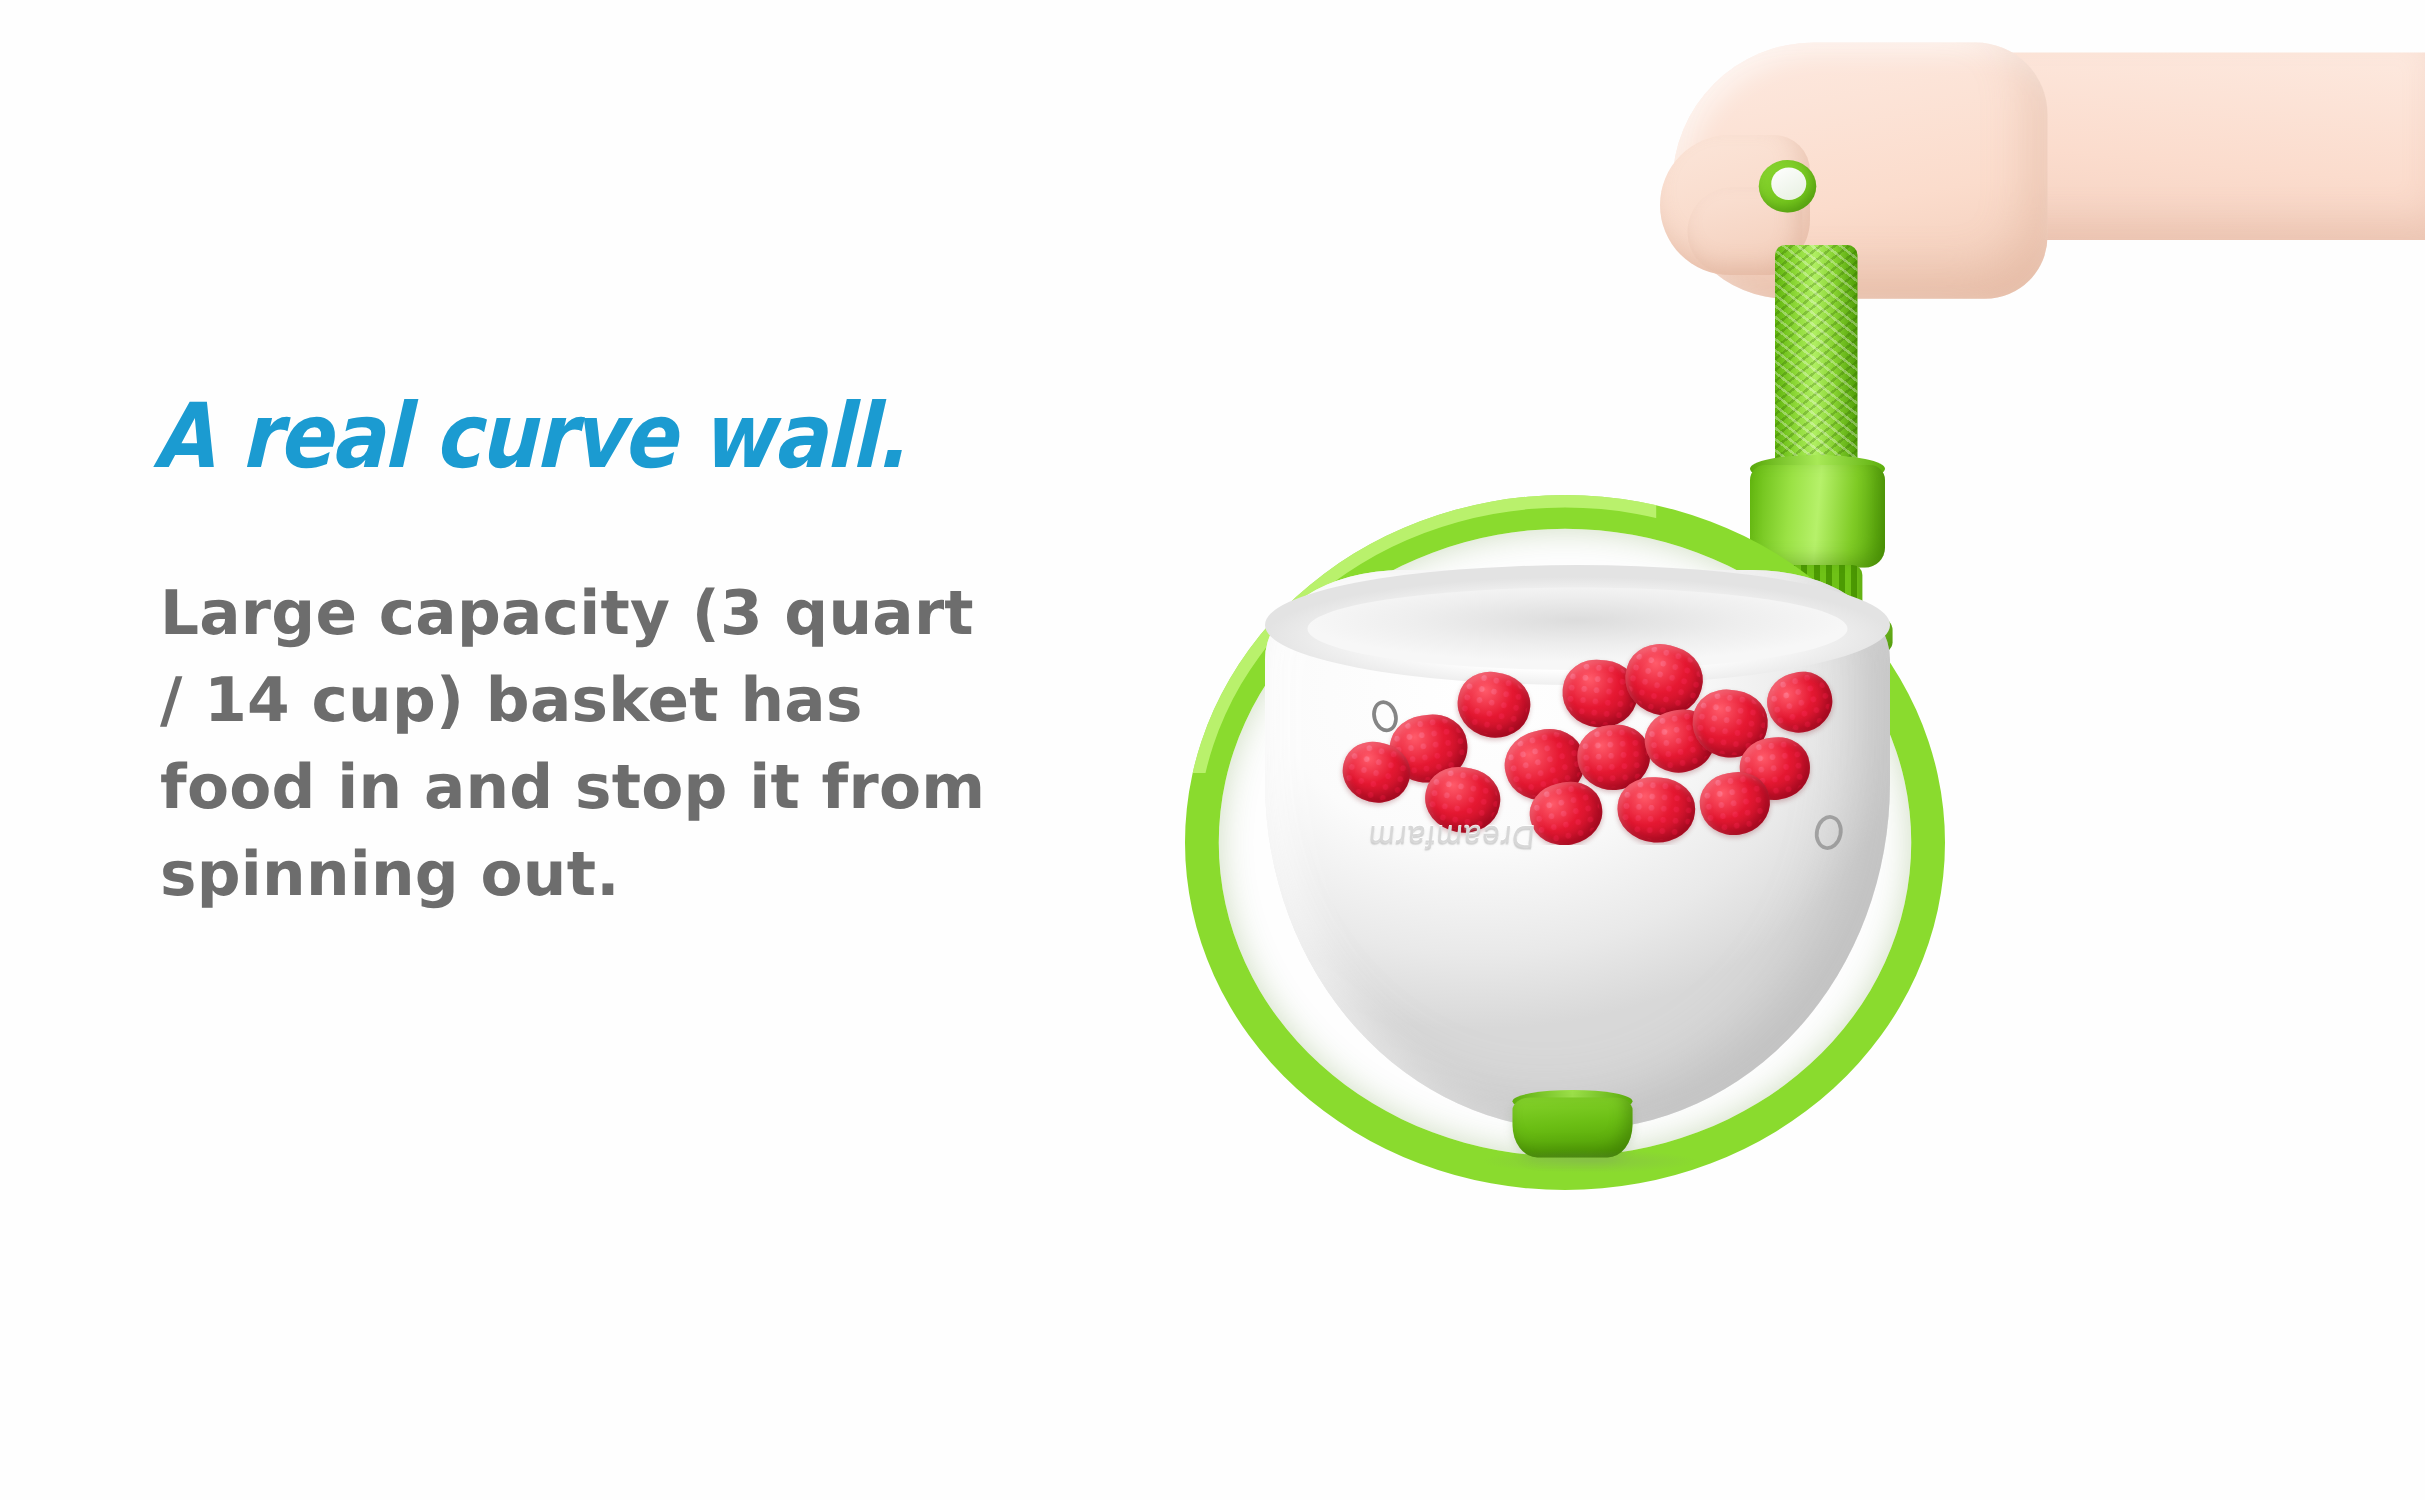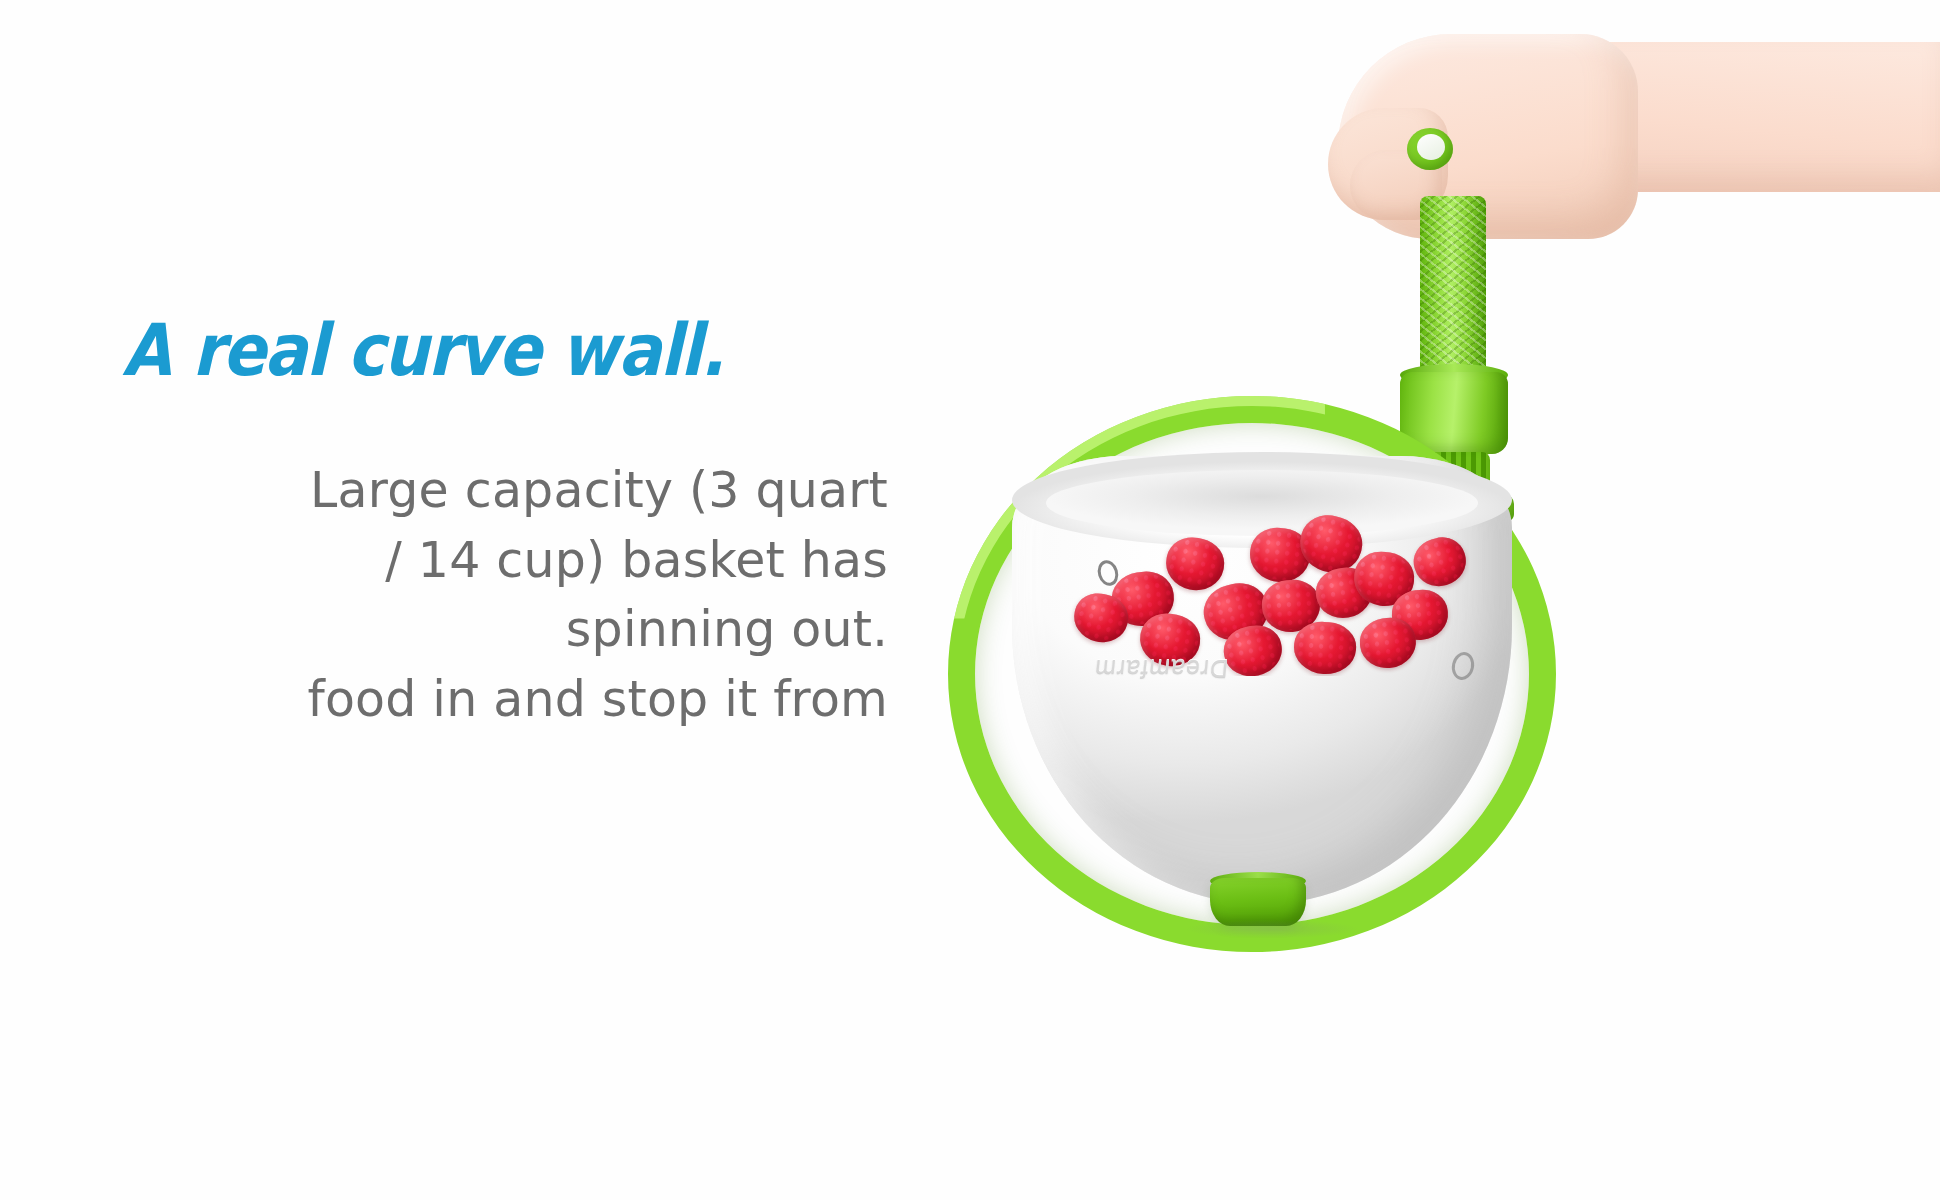--- a/index.html
+++ b/index.html
@@ -27,27 +27,26 @@
     color:#1B9BD1;
     line-height:1.0;
     margin:0 0 74px 0;
     transform:skewX(-3deg) scaleY(1.12);
     transform-origin:left center;
     white-space:nowrap;
   }
   .body-copy{
     font-family:"DejaVu Sans", sans-serif;
     font-size:49px;
-    font-weight:400;
+    font-weight:700;
     color:#6d6d6d;
     line-height:1.42;
     letter-spacing:0.2px;
     margin:0;
     width:760px;
-    text-align:right;
   }
   .body-copy .ln{display:block;white-space:nowrap;}
 
   
   .product{
     position:absolute;
     left:1060px; top:0;
     width:880px; height:1200px;
   }
 
@@ -276,22 +275,22 @@
 </head>
 <body>
 
 <div class="stage">
 
   <div class="copy">
     <h1 class="headline">A real curve wall.</h1>
     <p class="body-copy">
       <span class="ln">Large capacity (3 quart</span>
       <span class="ln">/ 14 cup) basket has</span>
+      <span class="ln">food in and stop it from</span>
       <span class="ln">spinning out.</span>
-      <span class="ln">food in and stop it from</span>
     </p>
   </div>
 
   <div class="product">
 
     <div class="arm"></div>
     <div class="hand"></div>
     <div class="knuckle"></div>
     <div class="thumb"></div>
 

